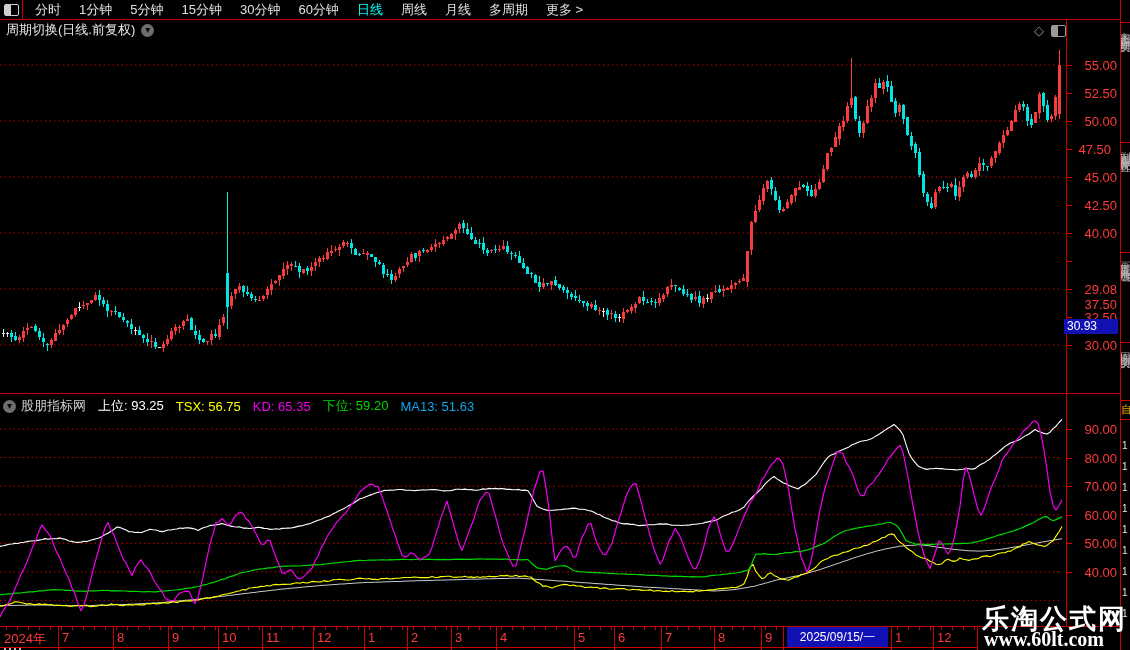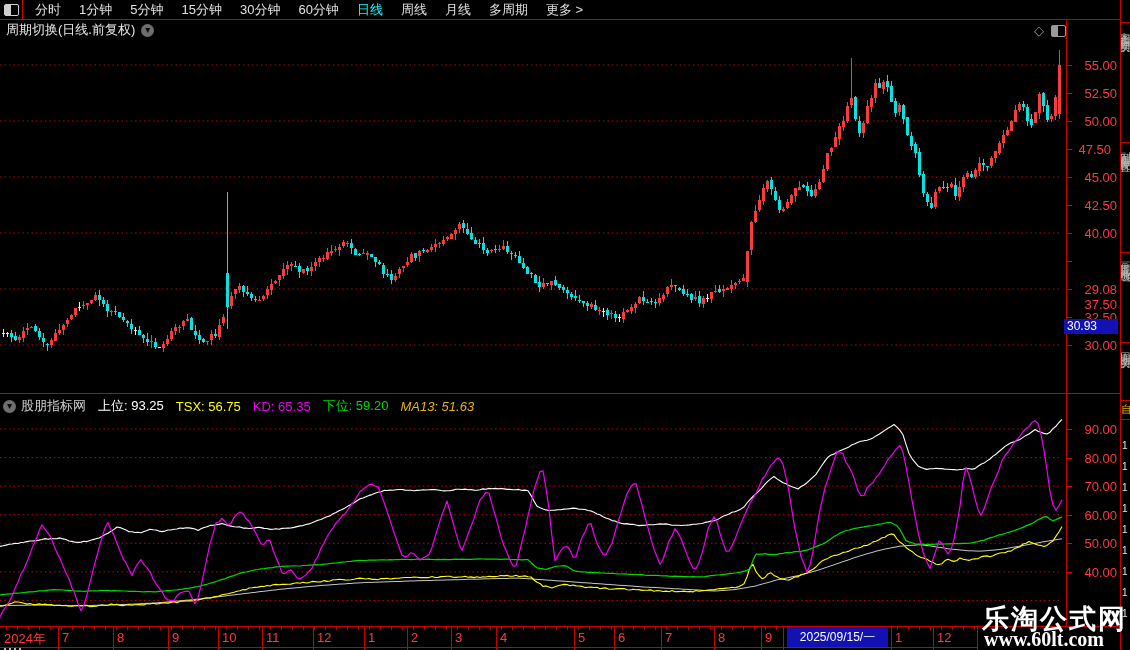--- a/index.html
+++ b/index.html
@@ -659,21 +659,21 @@
 
   <div class="hline" style="left:0;top:393px;width:1120px;"></div>
 
   <div id="ind-header">
     <span class="chev-circle" style="margin:0 5px 0 0;">▾</span>
     <span style="color:#cfcfcf;">股朋指标网</span>
   <span class="fld" style="color: rgb(255, 255, 255);">上位: 93.25</span>
       <span class="fld" style="color: rgb(255, 255, 0);">TSX: 56.75</span>
       <span class="fld" style="color: rgb(240, 0, 240);">KD: 65.35</span>
       <span class="fld" style="color: rgb(0, 216, 0);">下位: 59.20</span>
-      <span class="fld" style="color: #eab308; font-style: italic;">MA13: 51.63</span>
+      <span class="fld" style="color: #0ea5e9;">MA13: 51.63</span>
     </div>
 
   <svg id="ind-svg" class="abs" style="left:0;top:418px;" width="1063" height="208">
       <line x1="0" y1="11" x2="1062" y2="11" stroke="#c80000" stroke-width="1" stroke-dasharray="1.5 3"></line>
       <line x1="0" y1="39.57" x2="1062" y2="39.57" stroke="#c80000" stroke-width="1" stroke-dasharray="1.5 3"></line>
       <line x1="0" y1="68.14" x2="1062" y2="68.14" stroke="#c80000" stroke-width="1" stroke-dasharray="1.5 3"></line>
       <line x1="0" y1="96.71000000000001" x2="1062" y2="96.71000000000001" stroke="#c80000" stroke-width="1" stroke-dasharray="1.5 3"></line>
       <line x1="0" y1="125.28" x2="1062" y2="125.28" stroke="#c80000" stroke-width="1" stroke-dasharray="1.5 3"></line>
       <line x1="0" y1="153.85000000000002" x2="1062" y2="153.85000000000002" stroke="#c80000" stroke-width="1" stroke-dasharray="1.5 3"></line>
       <line x1="0" y1="182.42000000000002" x2="1062" y2="182.42000000000002" stroke="#c80000" stroke-width="1" stroke-dasharray="1.5 3"></line>

